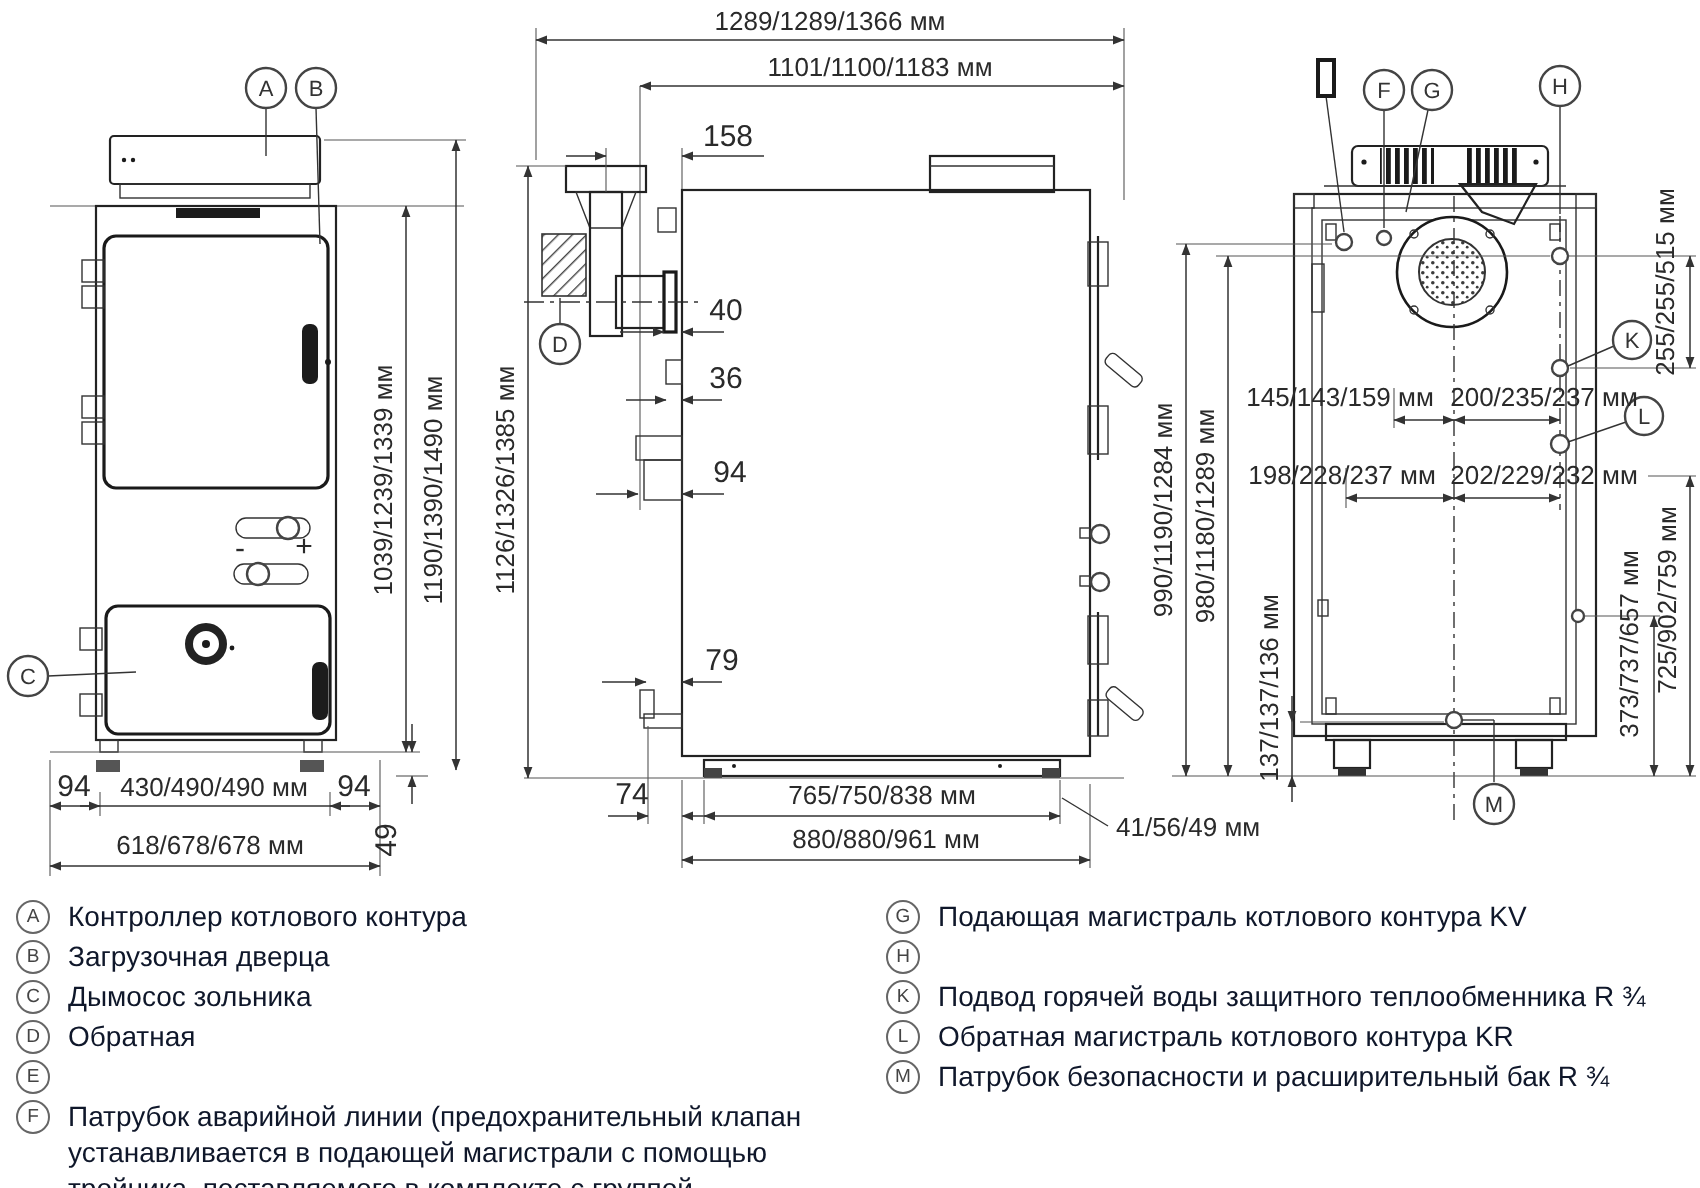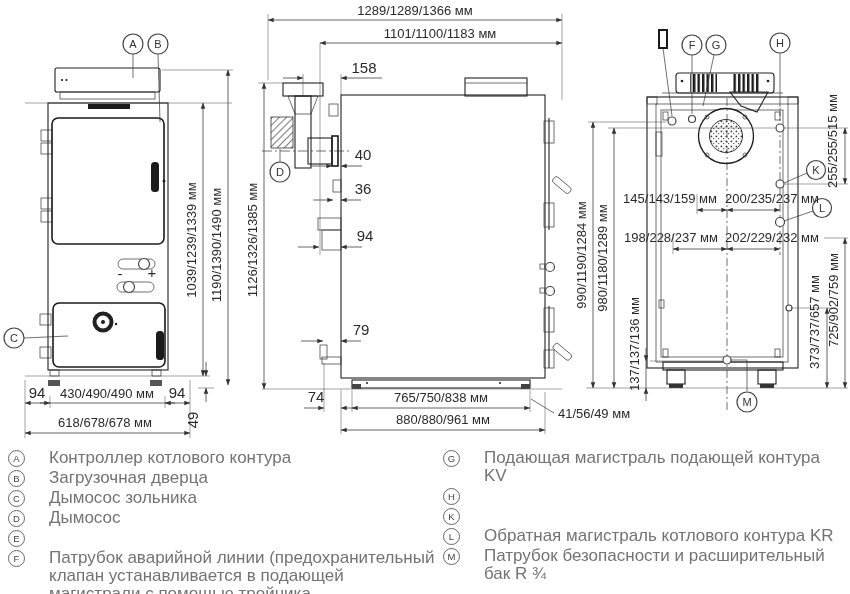--- a/index.html
+++ b/index.html
@@ -17,21 +17,21 @@
   .cc{stroke:#444;stroke-width:1.2;fill:#fff;}
   .solid{fill:#1c1c1c;stroke:none;}
   
   #legend{position:absolute;left:0;top:449px;width:850px;}
   .lcol{position:absolute;top:0;}
   .lcol.left{left:8px;width:430px;}
   .lcol.right{left:443px;width:402px;}
   .lrow{display:flex;align-items:flex-start;margin-bottom:2px;}
   .lcirc{flex:0 0 auto;width:15px;height:15px;border:1.2px solid #666;border-radius:50%;
          font-size:9.5px;line-height:15px;text-align:center;color:#444;margin-top:1px;}
-  .ltext{font-size:17px;line-height:18px;color:#737373;padding-left:24px;}
+  .ltext{font-size:14px;line-height:18px;color:#0f172a;padding-left:9px;}
 </style>
 </head>
 <body>
 
 <div id="page">
 
 <svg width="850" height="449" viewBox="0 0 850 449">
   <defs>
     <marker id="arw" viewBox="0 0 10 10" refX="9.5" refY="5" markerWidth="8" markerHeight="8" orient="auto-start-reverse">
       <path d="M0,1.2 L10,5 L0,8.8 Z" fill="#333"></path>
@@ -362,40 +362,41 @@
     <div class="lrow">
       <span class="lcirc">B</span>
       <span class="ltext">Загрузочная дверца</span>
     </div>
     <div class="lrow">
       <span class="lcirc">C</span>
       <span class="ltext">Дымосос зольника</span>
     </div>
     <div class="lrow">
       <span class="lcirc">D</span>
-      <span class="ltext">Дымосос</span>
+      <span class="ltext">Обратная</span>
     </div>
     <div class="lrow">
       <span class="lcirc">E</span>
     </div>
     <div class="lrow">
       <span class="lcirc">F</span>
       <span class="ltext">Патрубок аварийной линии (предохранительный клапан устанавливается в подающей магистрали с помощью тройника, поставляемого в комплекте с группой безопасности)</span>
     </div>
   </div>
   <div class="lcol right">
     <div class="lrow">
       <span class="lcirc">G</span>
-      <span class="ltext">Подающая магистраль подающей контура KV</span>
+      <span class="ltext">Подающая магистраль котлового контура KV</span>
     </div>
     <div class="lrow">
       <span class="lcirc">H</span>
     </div>
     <div class="lrow">
       <span class="lcirc">K</span>
+      <span class="ltext">Подвод горячей воды защитного теплообменника R ¾</span>
     </div>
     <div class="lrow">
       <span class="lcirc">L</span>
       <span class="ltext">Обратная магистраль котлового контура KR</span>
     </div>
     <div class="lrow">
       <span class="lcirc">M</span>
       <span class="ltext">Патрубок безопасности и расширительный бак R ¾</span>
     </div>
   </div>

